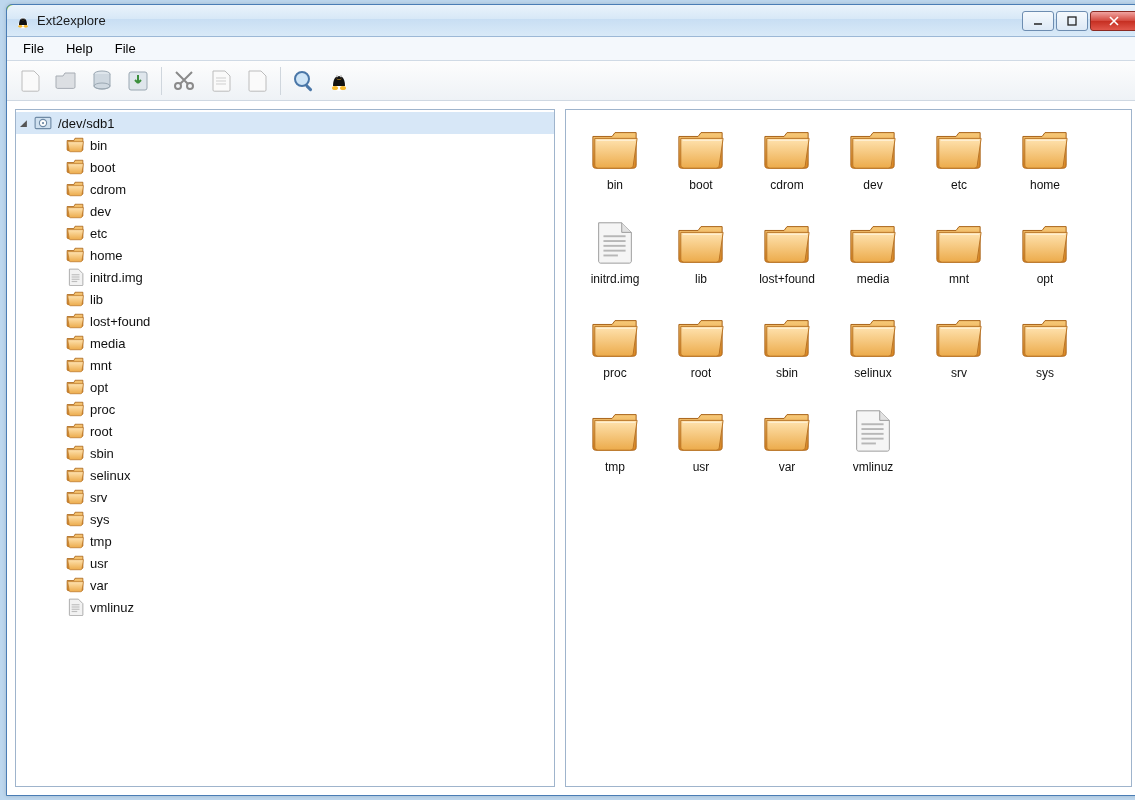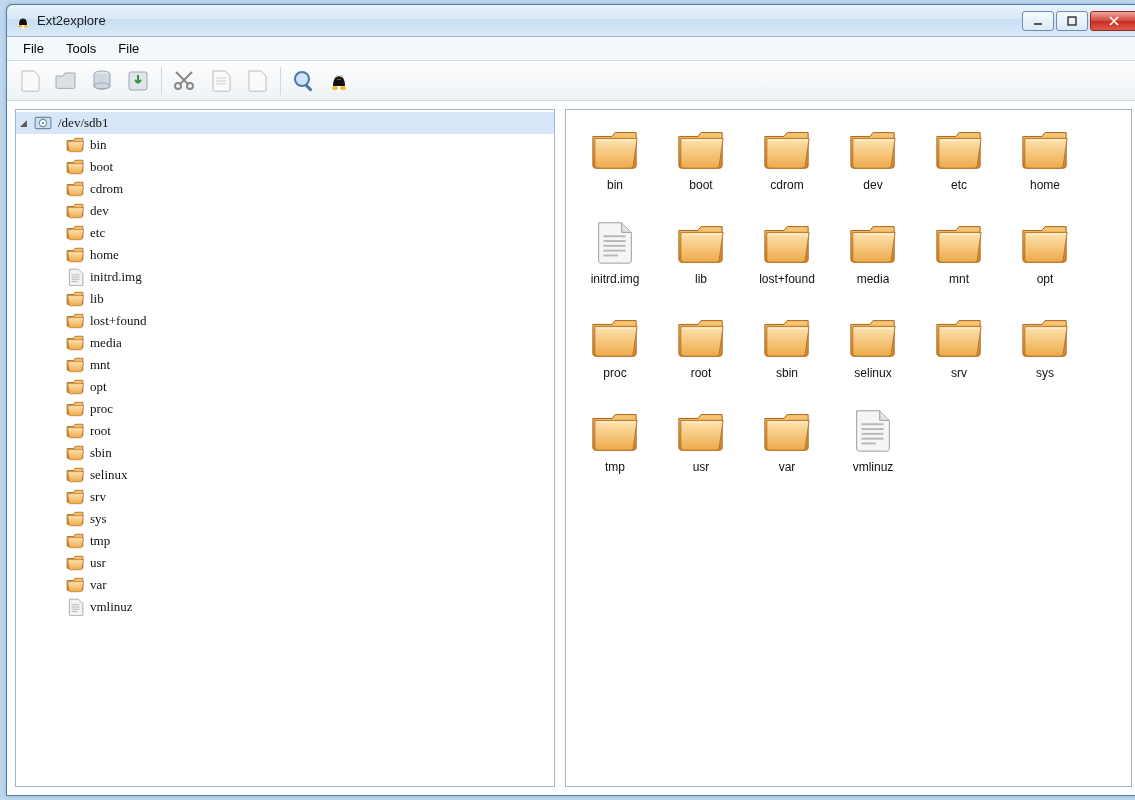--- a/index.html
+++ b/index.html
@@ -58,21 +58,21 @@
 .icon-pane { flex:1; padding:8px 6px; }
 
 
 .tree { font-size:13px; padding:2px 0; }
 .tree-row {
   display:flex; align-items:center; height:22px; padding:0 4px; cursor:pointer;
 }
 .tree-row.selected { background:#d7e7f7; }
 .tree-toggle { width:12px; color:#555; font-size:9px; margin-right:2px; }
 .tree-icon { width:18px; height:16px; display:flex; align-items:center; justify-content:center; margin-right:6px;}
-.tree-label { color:#111;font-family:Liberation Serif, serif; }
+.tree-label { color:#111; }
 .tree-children { padding-left:46px; }
 
 
 .grid { display:flex; flex-wrap:wrap; gap:0; }
 .cell {
   width: 86px; height:94px; display:flex; flex-direction:column; align-items:center; justify-content:flex-start;
   padding-top:4px; cursor:pointer;
 }
 .cell .bigicon { width:54px; height:52px; display:flex; align-items:center; justify-content:center;}
 .cell .bigicon svg { width:52px; height:50px; }
@@ -195,21 +195,21 @@
       <div class="winbtn close">
           <svg viewBox="0 0 10 10">
             <path d="M1 1L9 9M9 1L1 9" stroke="#fff" stroke-width="1.6"></path>
           </svg>
         </div>
     </div>
   </div>
 
   <div class="menubar">
     <div class="menuitem">File</div>
-    <div class="menuitem">Tools</div>
+    <div class="menuitem">Help</div>
     <div class="menuitem">File</div>
   </div>
 
   <div class="toolbar" id="toolbar">
       <div class="tbtn">
         <svg viewBox="0 0 26 26">
           <use href="#page-blank"></use>
         </svg>
       </div>
       <div class="tbtn">

